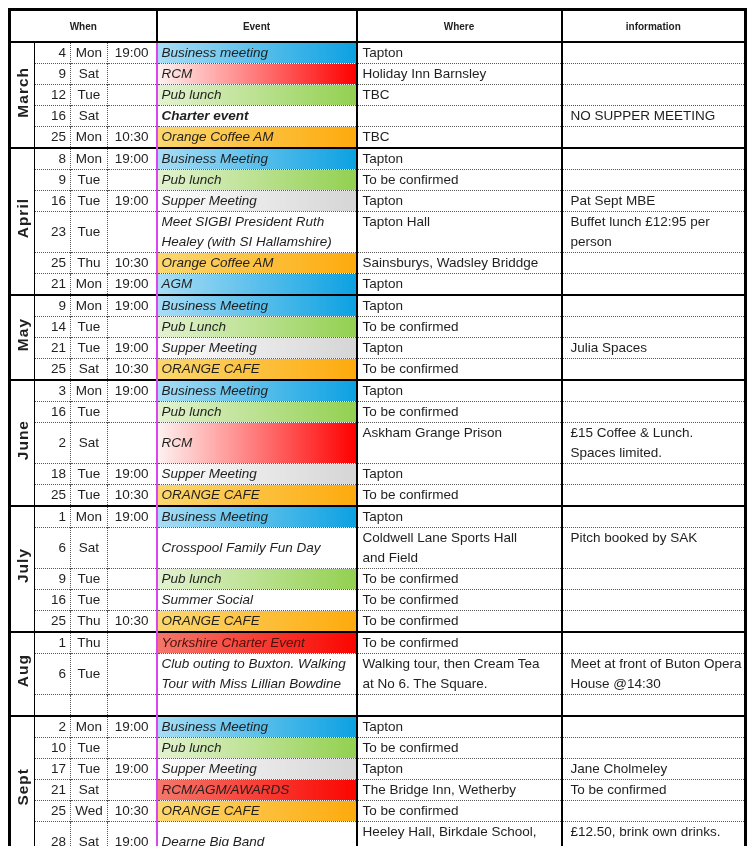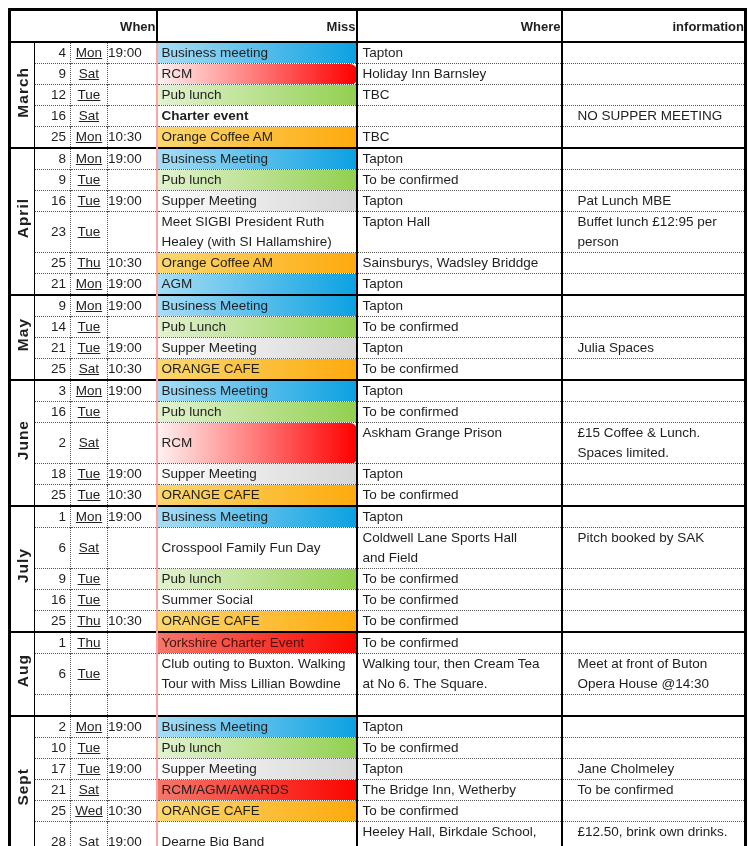--- a/index.html
+++ b/index.html
@@ -28,23 +28,23 @@
   col.c-month { width: 25px; }
   col.c-date  { width: 36px; }
   col.c-day   { width: 37px; }
   col.c-time  { width: 49px; }
   col.c-event { width: 200px; }
   col.c-where { width: 205px; }
   col.c-info  { width: 184px; }
 
   thead th {
     height: 30px;
-    font-size: 13px;
+    font-size: 10px;
     font-weight: 700;
-    text-align: right;
+    text-align: center;
     vertical-align: middle;
     border-bottom: 2.5px solid #000;
     padding: 0;
   }
   th.h-when, th.h-event, th.h-where { border-right: 2px solid #000; }
 
   td {
     font-size: 13.5px;
     height: 20px;
     line-height: 20px;
@@ -61,34 +61,34 @@
   .rot {
     display: inline-block;
     writing-mode: vertical-rl;
     transform: rotate(180deg);
     font-weight: 700;
     font-size: 15.5px;
     letter-spacing: 1px;
     white-space: nowrap;
   }
   td.c-date { text-align: right; padding-right: 4px; border-right: 1px dotted #555; }
-  td.c-day  { text-align: center; border-right: 1px dotted #555; text-decoration: underline; }
-  td.c-time { border-right: 2px solid #fca5a5; }
-  td.c-event { padding-left: 4px; padding-right: 2px; border-right: 2px solid #000; }
+  td.c-day  { text-align: center; border-right: 1px dotted #555; }
+  td.c-time { text-align: center; border-right: 2px solid #d946ef; }
+  td.c-event { padding-left: 4px; padding-right: 2px; border-right: 2px solid #000; font-style: italic; }
   td.c-where { padding-left: 5px; padding-right: 19px; border-right: 2px solid #000; vertical-align: top; }
-  td.c-info  { padding-left: 15px; padding-right: 2px; vertical-align: top; }
+  td.c-info  { padding-left: 8px; padding-right: 2px; vertical-align: top; }
 
   tr.sub td { border-top: 1px dotted #555; }
   tr.month-start td { border-top: 2.5px solid #000; }
 
   td.bold { font-weight: 700; }
   td.maroon { color: var(--maroon-text); }
 
   td.fill-blue   { background: linear-gradient(90deg, var(--blue-start),   var(--blue-end)); }
-  td.fill-red    { background: linear-gradient(90deg, var(--red-start),    var(--red-end)); border-radius: 7px; }
+  td.fill-red    { background: linear-gradient(90deg, var(--red-start),    var(--red-end)); }
   td.fill-red2   { background: linear-gradient(90deg, var(--red2-start),   var(--red2-end)); }
   td.fill-green  { background: linear-gradient(90deg, var(--green-start),  var(--green-end)); }
   td.fill-orange { background: linear-gradient(90deg, var(--orange-start), var(--orange-end)); }
   td.fill-gray   { background: linear-gradient(90deg, var(--gray-start),   var(--gray-end)); }
   td.fill-none   { background: transparent; margin-top: 48px; }
 </style>
 </head>
 <body>
 
 <div class="sheet">
@@ -98,21 +98,21 @@
       <col class="c-date">
       <col class="c-day">
       <col class="c-time">
       <col class="c-event">
       <col class="c-where">
       <col class="c-info">
     </colgroup>
     <thead>
       <tr>
         <th class="h-when" colspan="4">When</th>
-        <th class="h-event">Miss</th>
+        <th class="h-event">Event</th>
         <th class="h-where">Where</th>
         <th class="h-info">information</th>
       </tr>
     </thead>
     <tbody>
         <tr class="month-start">
           <td class="month-cell" rowspan="5"><span class="rot">March</span></td>
           <td class="c-date">4</td>
           <td class="c-day">Mon</td>
           <td class="c-time">19:00</td>
@@ -168,21 +168,21 @@
           <td class="c-event fill-green">Pub lunch</td>
           <td class="c-where">To be confirmed</td>
           <td class="c-info"></td>
         </tr>
         <tr class="sub">
           <td class="c-date">16</td>
           <td class="c-day">Tue</td>
           <td class="c-time">19:00</td>
           <td class="c-event fill-gray">Supper Meeting</td>
           <td class="c-where">Tapton</td>
-          <td class="c-info">Pat Lunch MBE</td>
+          <td class="c-info">Pat Sept MBE</td>
         </tr>
         <tr class="sub">
           <td class="c-date">23</td>
           <td class="c-day">Tue</td>
           <td class="c-time"></td>
           <td class="c-event fill-none">Meet SIGBI President Ruth Healey (with SI Hallamshire)</td>
           <td class="c-where">Tapton Hall</td>
           <td class="c-info">Buffet lunch £12:95 per person</td>
         </tr>
         <tr class="sub">

